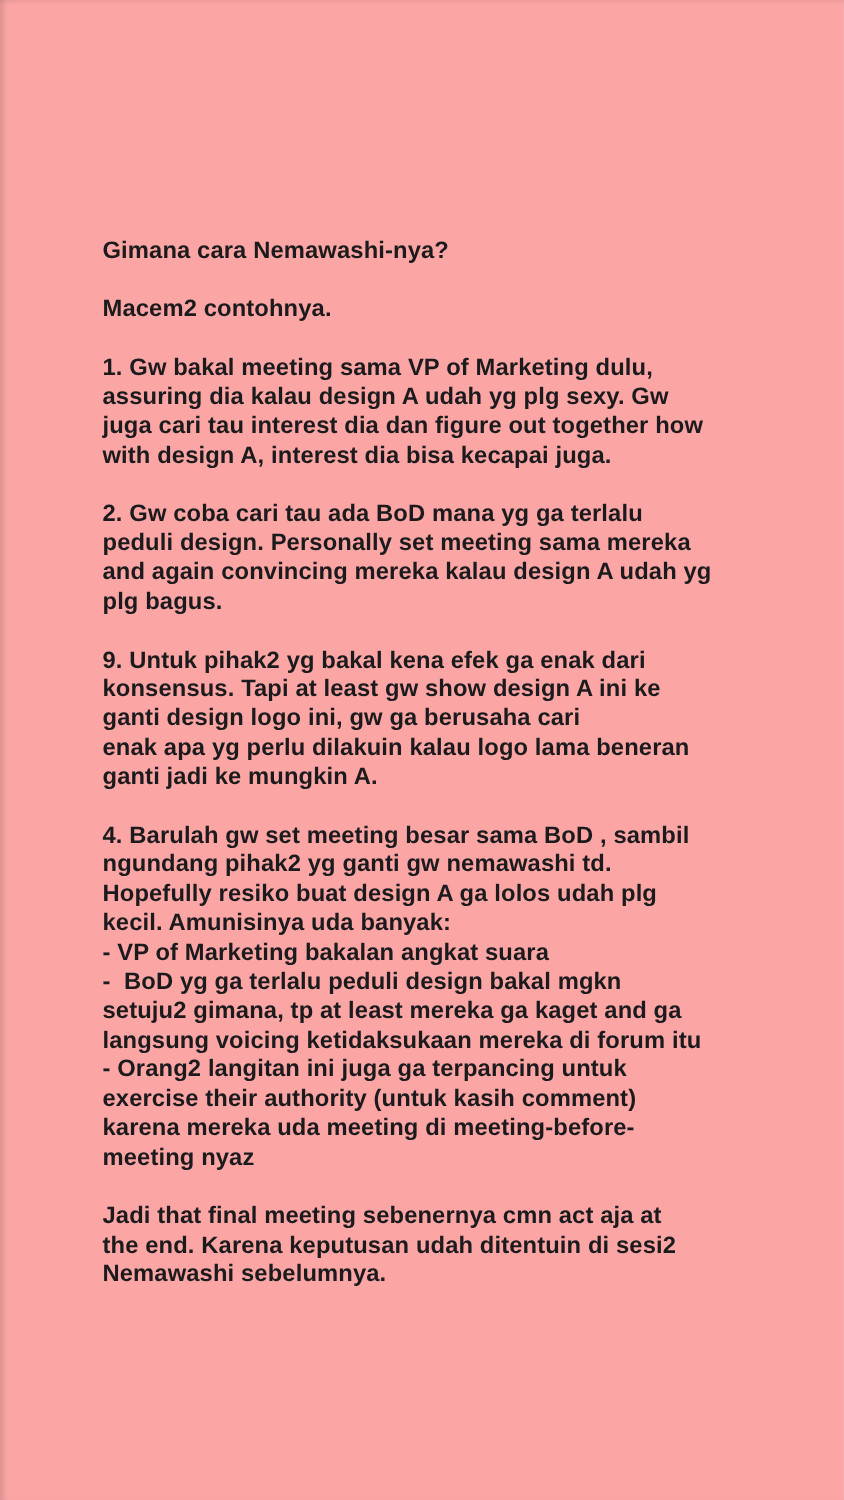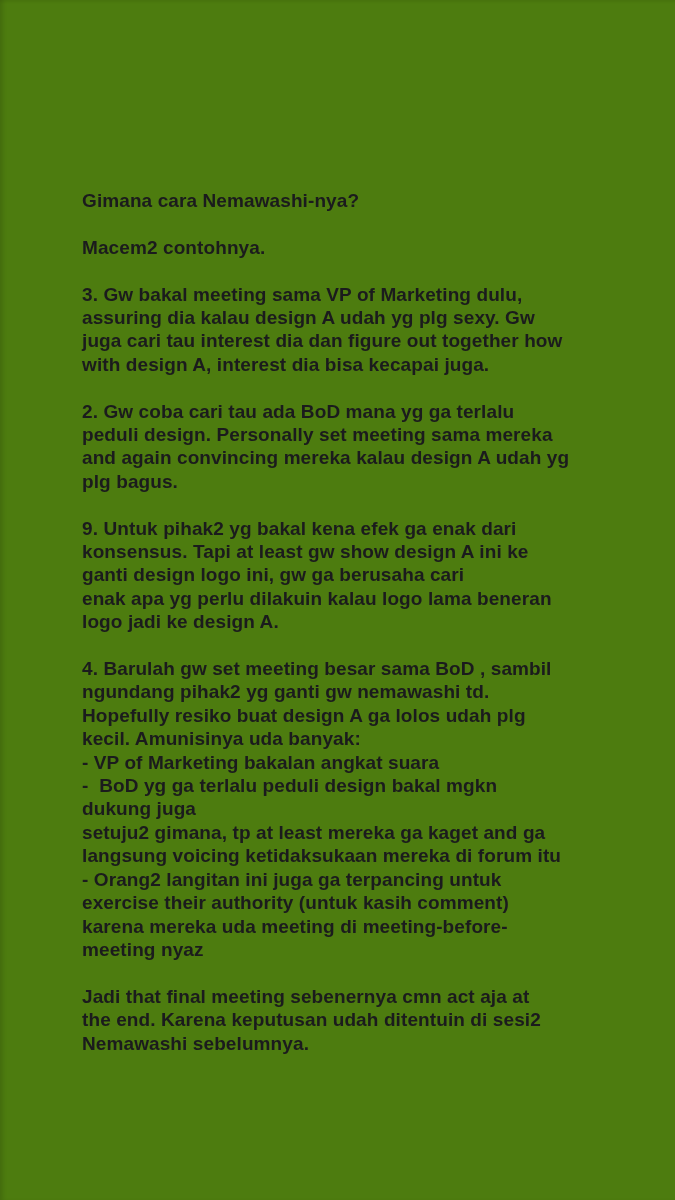--- a/index.html
+++ b/index.html
@@ -37,55 +37,54 @@
   .para:last-child {
     margin-bottom: 4px;
   }
   .line {
     white-space: pre; 
   }
 </style>
 </head>
 <body style="background: rgb(199, 200, 202);">
 
-<div class="canvas" style="background: #4d7c0f;">
+<div class="canvas" style="background: #fca5a5;">
   <div class="text-block" style="color: rgb(27, 27, 29);">
       <div class="para">
         <div class="line">Gimana cara Nemawashi-nya?</div>
       </div>
       <div class="para">
         <div class="line">Macem2 contohnya.</div>
       </div>
       <div class="para">
-        <div class="line">3. Gw bakal meeting sama VP of Marketing dulu,</div>
+        <div class="line">1. Gw bakal meeting sama VP of Marketing dulu,</div>
         <div class="line">assuring dia kalau design A udah yg plg sexy. Gw</div>
         <div class="line">juga cari tau interest dia dan figure out together how</div>
         <div class="line">with design A, interest dia bisa kecapai juga.</div>
       </div>
       <div class="para">
         <div class="line">2. Gw coba cari tau ada BoD mana yg ga terlalu</div>
         <div class="line">peduli design. Personally set meeting sama mereka</div>
         <div class="line">and again convincing mereka kalau design A udah yg</div>
         <div class="line">plg bagus.</div>
       </div>
       <div class="para">
         <div class="line">9. Untuk pihak2 yg bakal kena efek ga enak dari</div>
         <div class="line">konsensus. Tapi at least gw show design A ini ke</div>
         <div class="line">ganti design logo ini, gw ga berusaha cari</div>
         <div class="line">enak apa yg perlu dilakuin kalau logo lama beneran</div>
-        <div class="line">logo jadi ke design A.</div>
+        <div class="line">ganti jadi ke mungkin A.</div>
       </div>
       <div class="para">
         <div class="line">4. Barulah gw set meeting besar sama BoD , sambil</div>
         <div class="line">ngundang pihak2 yg ganti gw nemawashi td.</div>
         <div class="line">Hopefully resiko buat design A ga lolos udah plg</div>
         <div class="line">kecil. Amunisinya uda banyak:</div>
         <div class="line">- VP of Marketing bakalan angkat suara</div>
         <div class="line">-  BoD yg ga terlalu peduli design bakal mgkn</div>
-        <div class="line">dukung juga</div>
         <div class="line">setuju2 gimana, tp at least mereka ga kaget and ga</div>
         <div class="line">langsung voicing ketidaksukaan mereka di forum itu</div>
         <div class="line">- Orang2 langitan ini juga ga terpancing untuk</div>
         <div class="line">exercise their authority (untuk kasih comment)</div>
         <div class="line">karena mereka uda meeting di meeting-before-</div>
         <div class="line">meeting nyaz</div>
       </div>
       <div class="para">
         <div class="line">Jadi that final meeting sebenernya cmn act aja at</div>
         <div class="line">the end. Karena keputusan udah ditentuin di sesi2</div>

